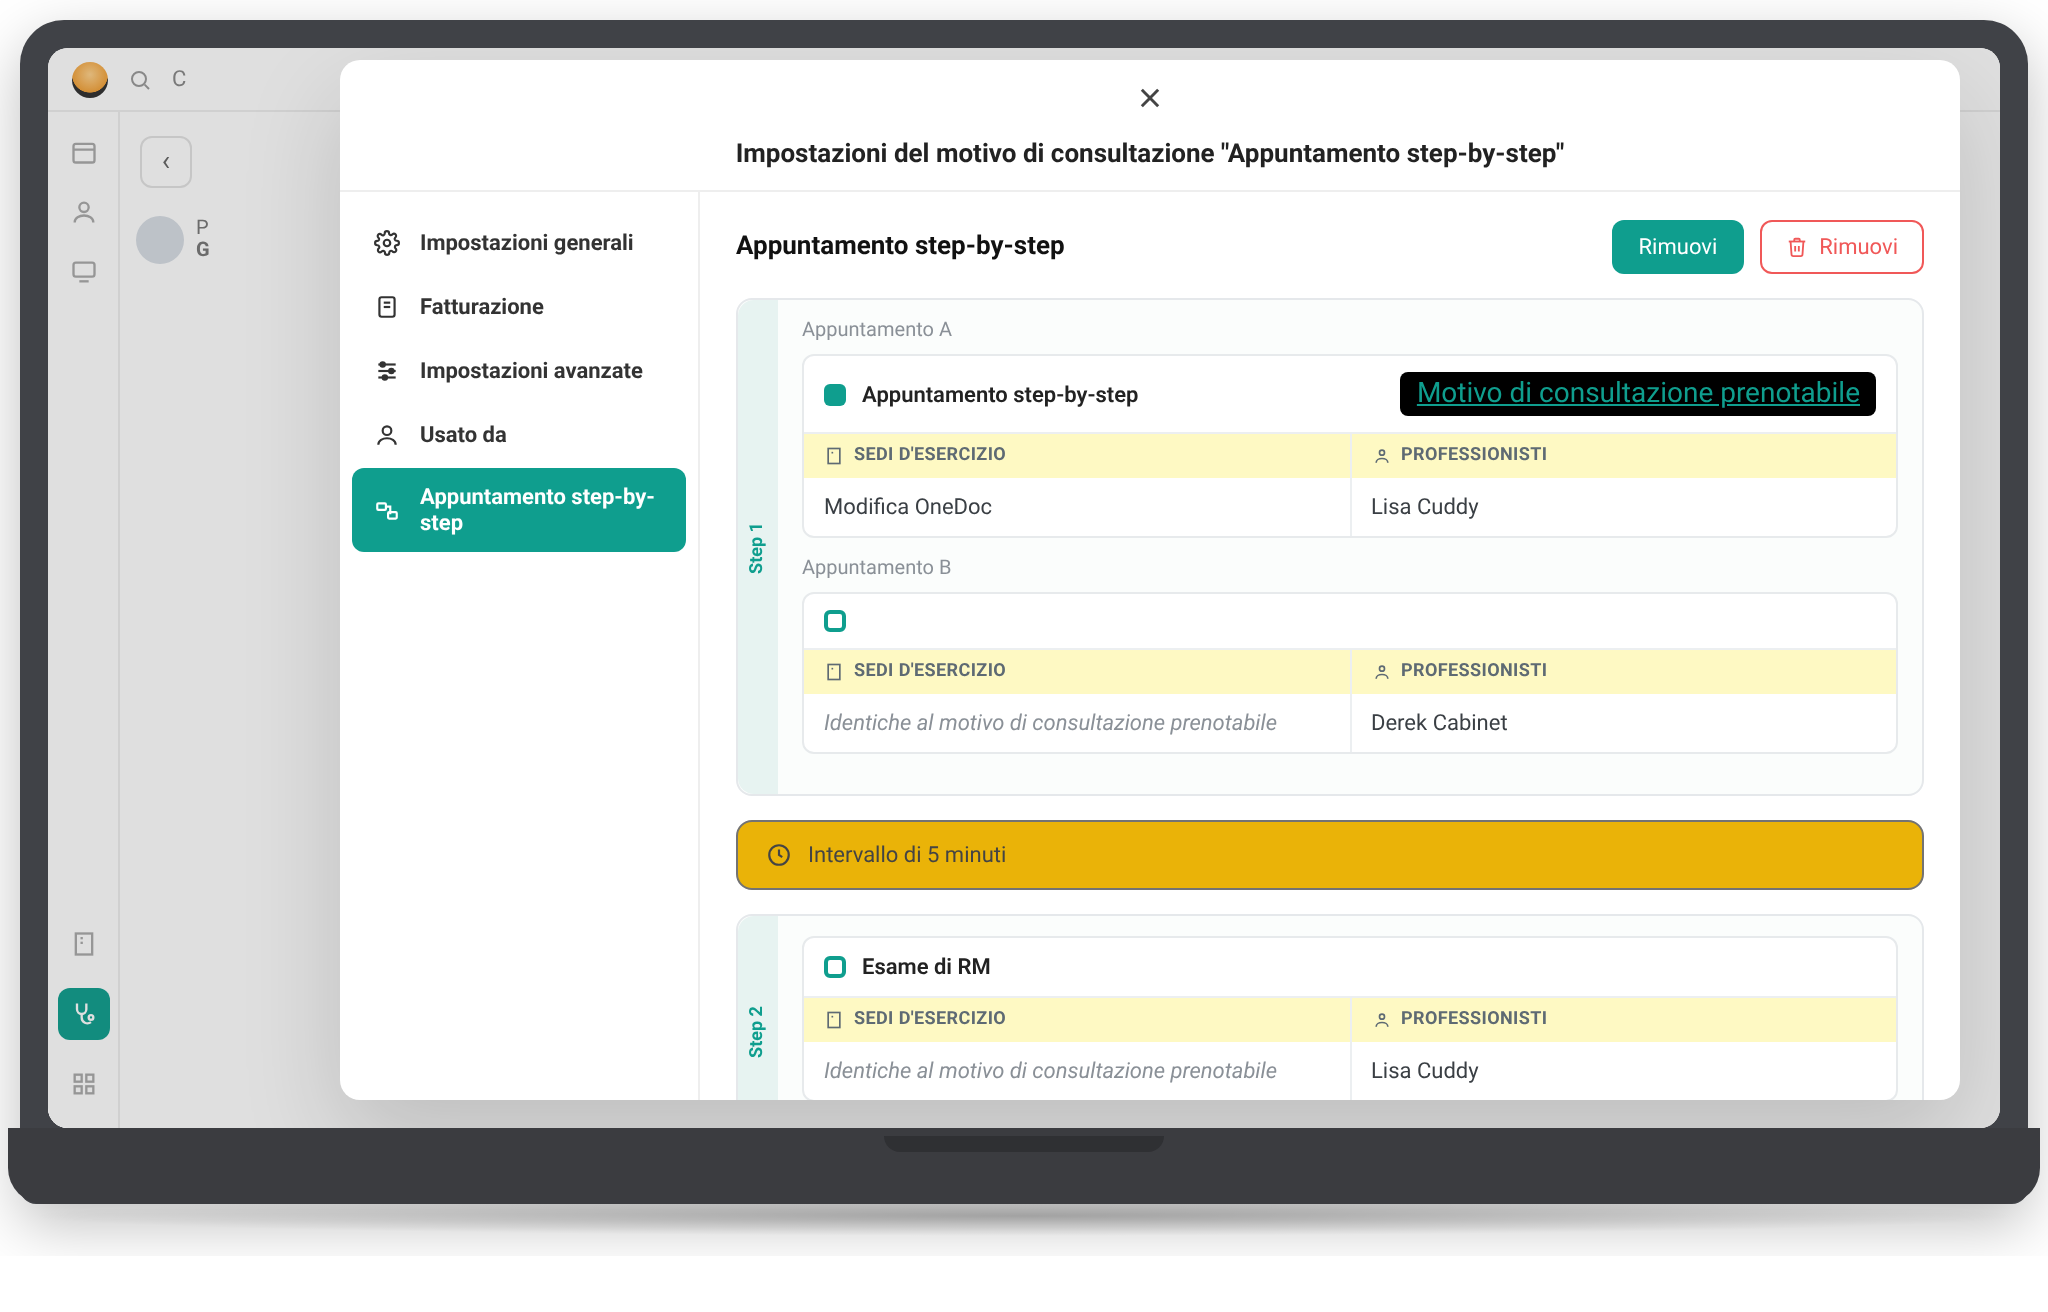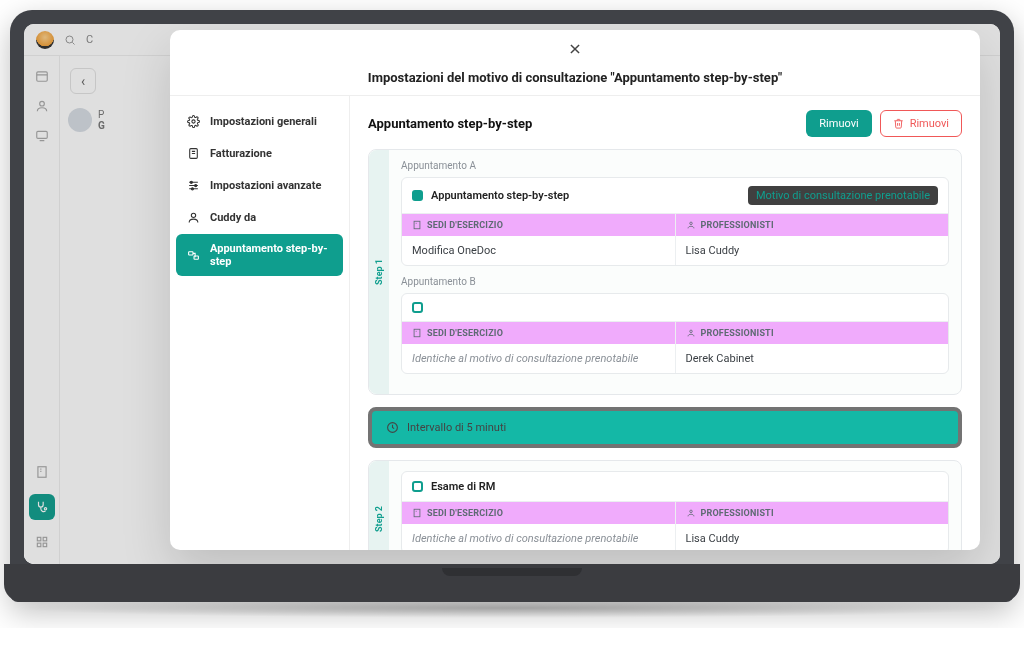--- a/index.html
+++ b/index.html
@@ -53,30 +53,30 @@
 .step-rail span { transform:rotate(-90deg); font-size:9px; font-weight:700; color:#0f9e8e; white-space:nowrap; }
 .step-body { flex:1; padding:10px 12px; }
 
 .sub-label { font-size:10px; color:#8a9097; margin-bottom:6px; }
 .appt-card { background:#fff; border:1px solid #e7eaec; border-radius:6px; margin-bottom:10px; }
 .appt-head { display:flex; align-items:center; gap:8px; padding:8px 10px; }
 .marker { width:11px; height:11px; border-radius:3px; }
 .m-teal-solid { background:#0f9e8e; }
 .m-teal-outline { border:2px solid #0f9e8e; background:#fff; }
 .appt-name { font-size:11px; font-weight:600; color:#222; flex:1; }
-.badge { font-size:11px; background:#404040; color:#0f9e8e; padding:3px 8px; border-radius:4px; }
+.badge { font-size:14px; background:#000000; color:#0f9e8e; padding:3px 8px; border-radius:4px;text-decoration:underline; }
 
 .tbl { display:flex; border-top:1px solid #eceff1; }
 .tbl .col { flex:1; }
 .tbl .col + .col { border-left:1px solid #eceff1; }
-.th { background:#f0abfc; font-size:9px; font-weight:700; color:#5e6a73; padding:6px 10px; display:flex; align-items:center; gap:5px; text-transform:uppercase; letter-spacing:.2px; }
+.th { background:#fef9c3; font-size:9px; font-weight:700; color:#5e6a73; padding:6px 10px; display:flex; align-items:center; gap:5px; text-transform:uppercase; letter-spacing:.2px; }
 .td { font-size:11px; color:#3a3f44; padding:8px 10px; }
 .td.italic { font-style:italic; color:#8a9097; }
 
-.interval { border:4px solid #737373; border-radius:8px; background:#14b8a6; padding:10px 14px; margin-bottom:12px; display:flex; align-items:center; gap:8px; font-size:11px; color:#444; }
+.interval { border:1px solid #737373; border-radius:8px; background:#eab308; padding:10px 14px; margin-bottom:12px; display:flex; align-items:center; gap:8px; font-size:11px; color:#444; }
 
 svg { display:block; }
 </style>
 </head>
 <body>
 
 <div class="laptop-wrap">
   <div class="laptop-bezel">
     <div class="screen">
 
@@ -192,21 +192,21 @@
                 </span>
               <span>Impostazioni avanzate</span>
             </div>
             <div class="side-item">
               <span class="side-ico">
                   <svg width="13" height="13" viewBox="0 0 24 24" fill="none" stroke="currentColor" stroke-width="2">
                     <circle cx="12" cy="8" r="4"></circle>
                     <path d="M4 21c0-4 4-6 8-6s8 2 8 6"></path>
                   </svg>
                 </span>
-              <span>Cuddy da</span>
+              <span>Usato da</span>
             </div>
             <div class="side-item active">
               <span class="side-ico">
                   <svg width="13" height="13" viewBox="0 0 24 24" fill="none" stroke="currentColor" stroke-width="2">
                     <rect x="3" y="5" width="8" height="6" rx="1"></rect>
                     <rect x="13" y="13" width="8" height="6" rx="1"></rect>
                     <path d="M11 8h4v7"></path>
                   </svg>
                 </span>
               <span>Appuntamento step-by-step</span>

